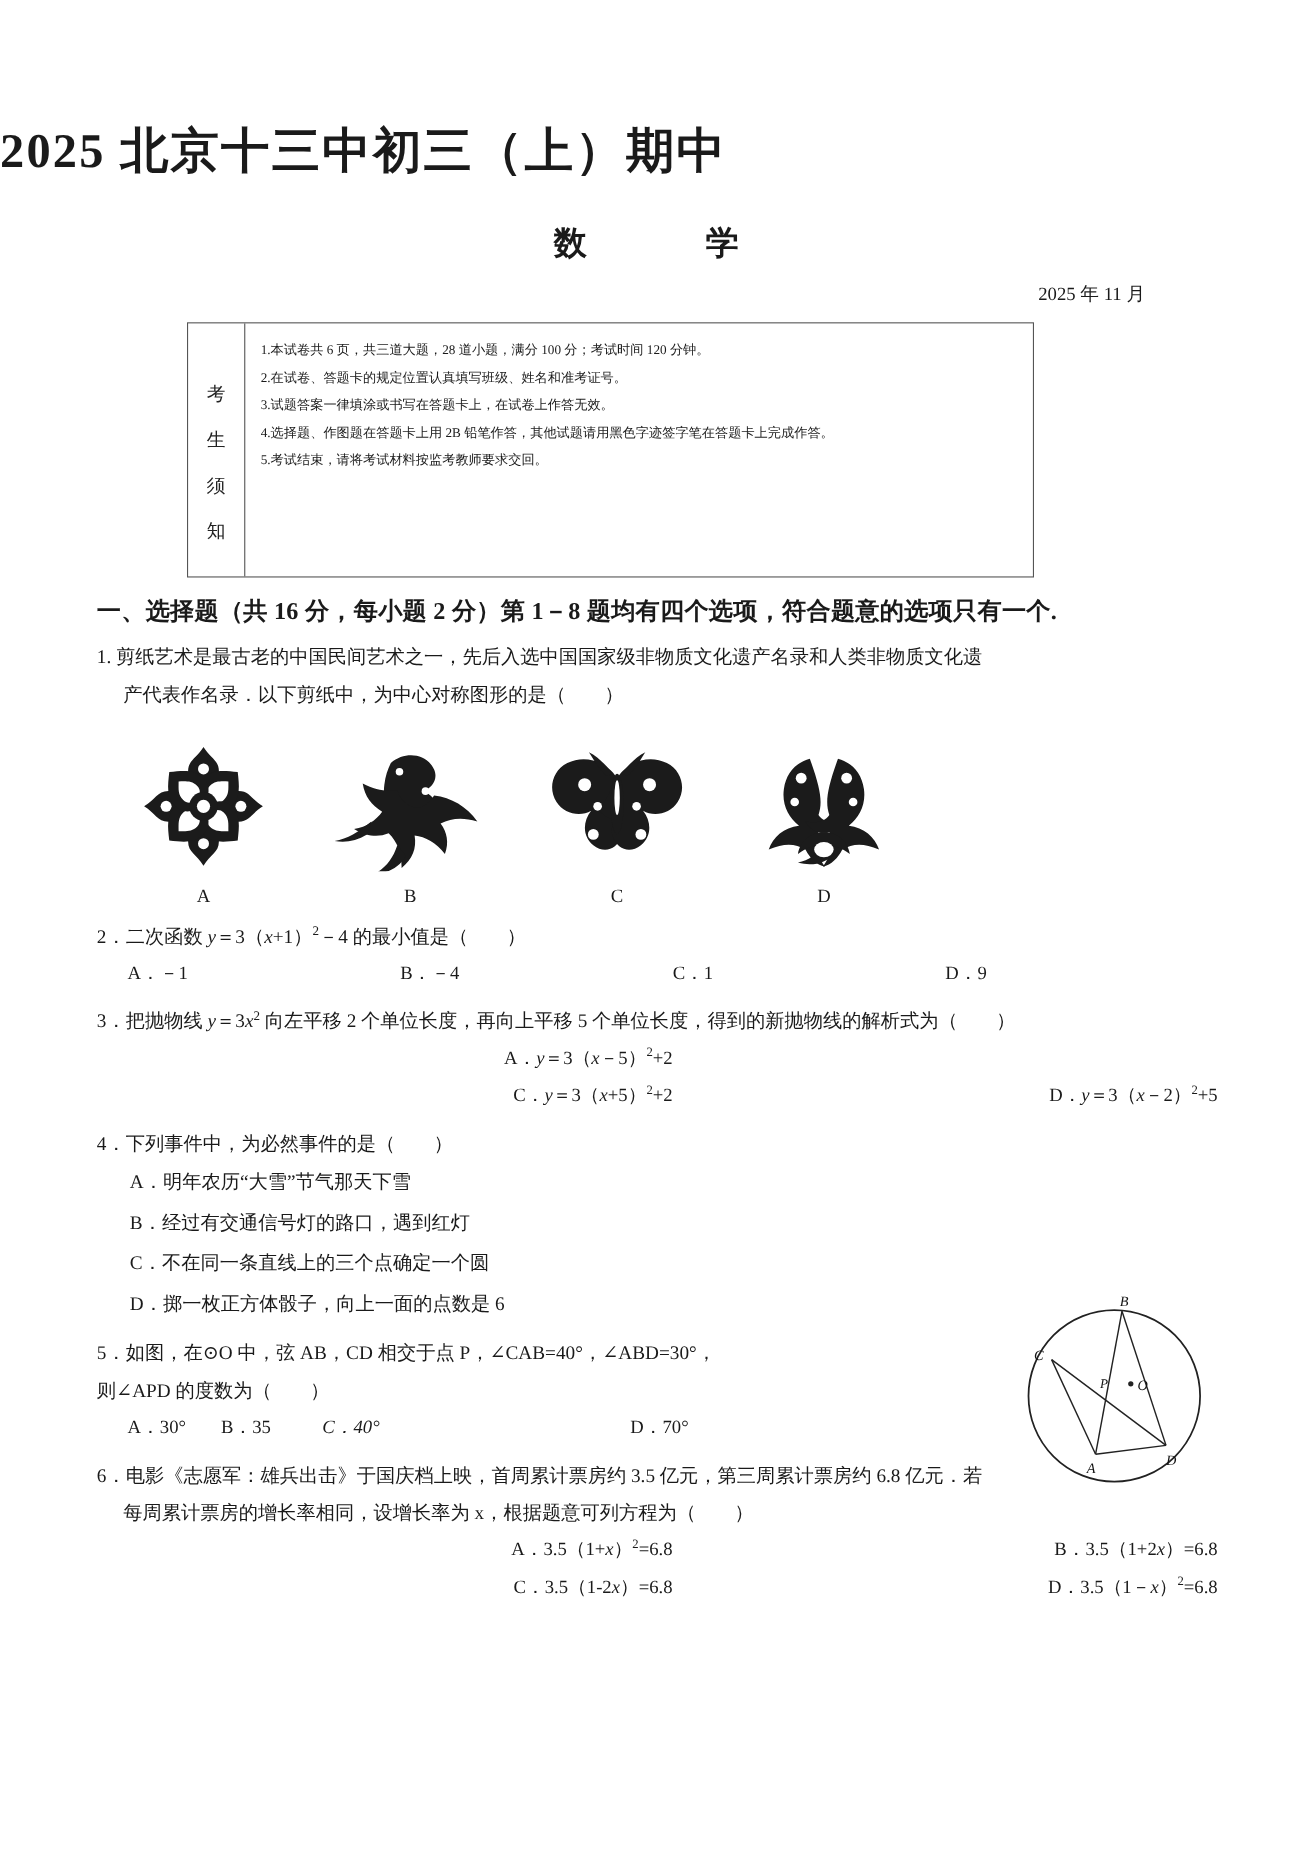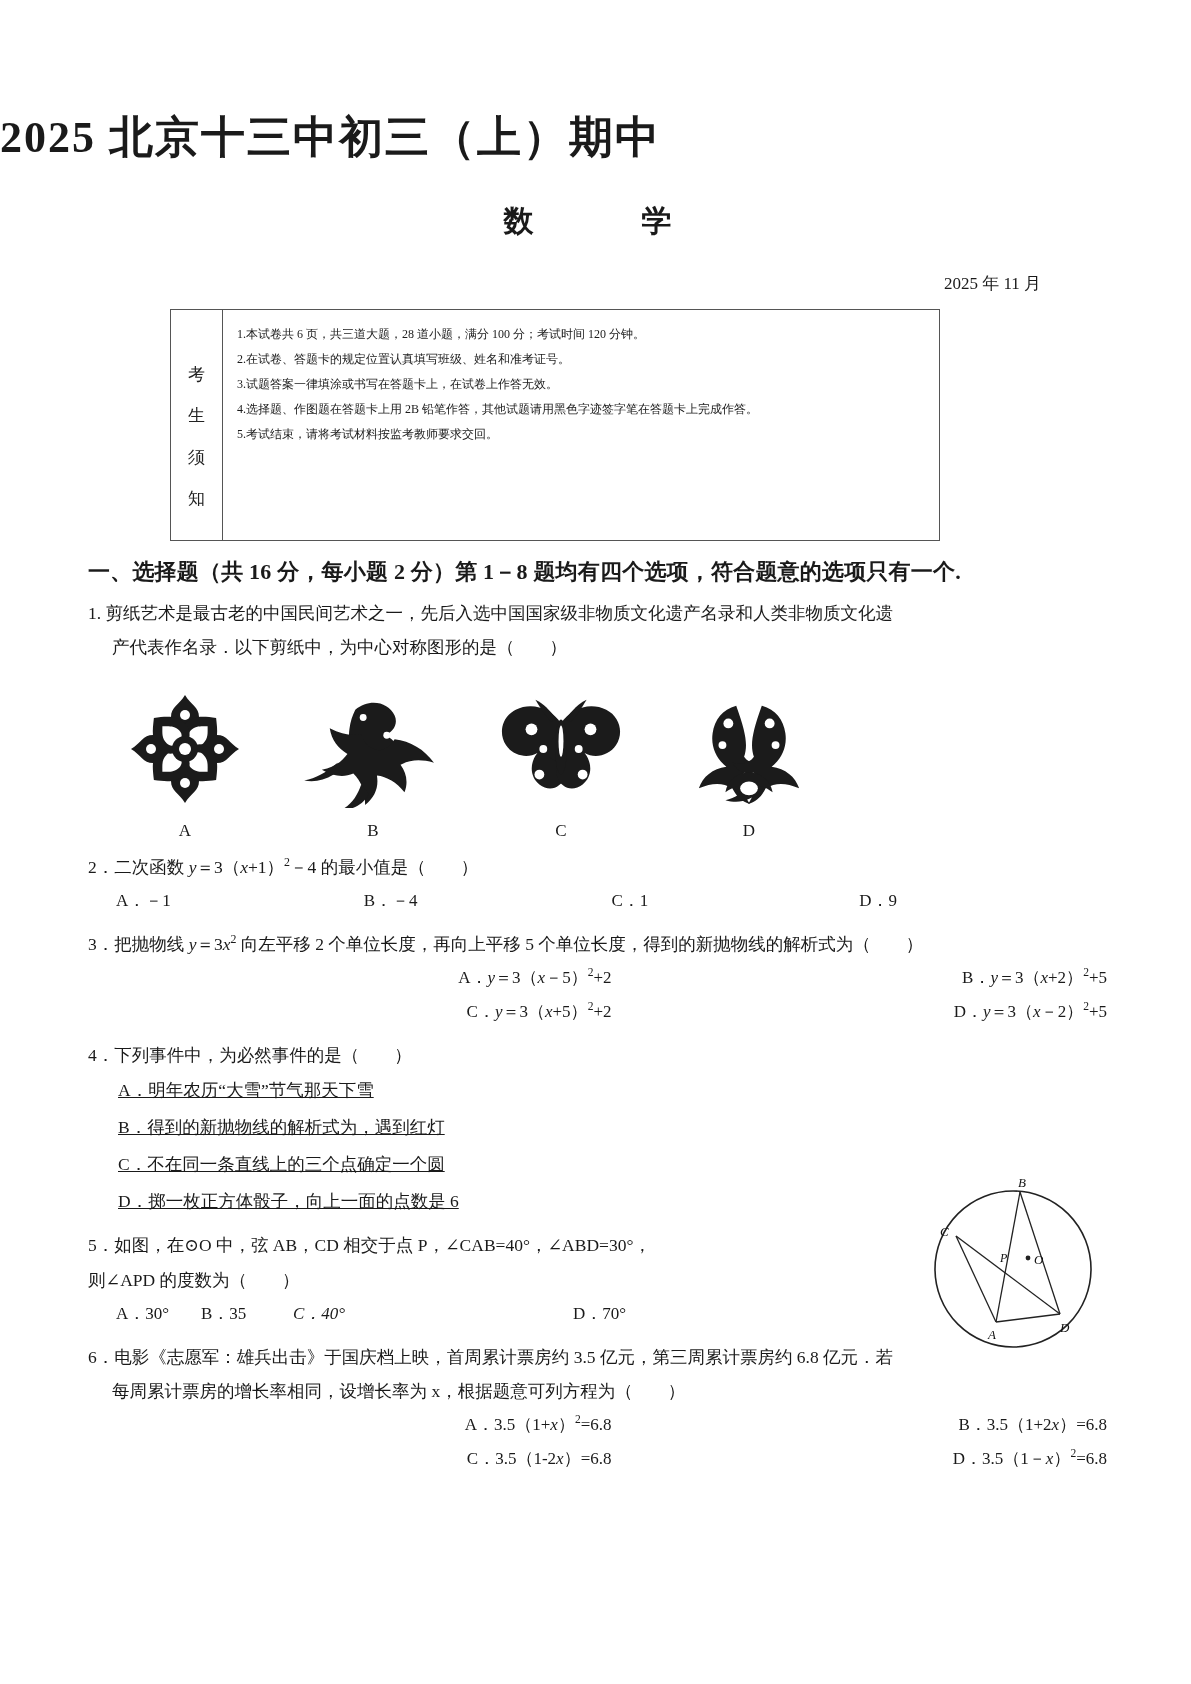--- a/index.html
+++ b/index.html
@@ -26,21 +26,21 @@
   .subject-title {
     text-align: center;
     font-size: 30px;
     font-weight: bold;
     letter-spacing: 16px;
     margin-top: 36px;
   }
   .exam-date {
     text-align: right;
     font-size: 17px;
-    margin-top: 30px;
+    margin-top: 14px;
     padding-right: 150px;
   }
 
   
   .notice-wrap {
     margin: 14px 0 0 170px;
     width: 770px;
     border: 1.5px solid #555;
     display: flex;
     min-height: 232px;
@@ -84,21 +84,21 @@
   .q-indent { text-indent: 0; padding-left: 24px; }
   .opt-row {
     display: flex;
     font-size: 17px;
     line-height: 2.0;
     padding-left: 28px;
   }
   .opt-row > span { display: inline-block; }
   .w4 > span { width: 25%; }
   .w2 > span { width: 50%; text-align: right; }
-  .opt-stack { padding-left: 30px; font-size: 17.5px; line-height: 2.1; text-decoration: underline; }
+  .opt-stack { padding-left: 30px; font-size: 17.5px; line-height: 2.1; }
   .opt-stack p { margin: 0; }
 
   i.mvar { font-family: "Liberation Serif", serif; font-style: italic; }
   sup { font-size: 0.68em; vertical-align: super; }
 
   
   .papercuts {
     display: flex;
     justify-content: flex-start;
     align-items: flex-end;
@@ -270,33 +270,32 @@
       <span>B．－4</span>
       <span>C．1</span>
       <span>D．9</span>
     </div>
 
     <div class="q">
       <p class="q-line">3．把抛物线 <i class="mvar">y</i>＝3<i class="mvar">x</i><sup>2</sup> 向左平移 2 个单位长度，再向上平移 5 个单位长度，得到的新抛物线的解析式为（　　）</p>
     </div>
     <div class="opt-row w2">
       <span>A．<i class="mvar">y</i>＝3（<i class="mvar">x</i>－5）<sup>2</sup>+2</span>
-      <span>B．<i class="mvar">y</i>＝3（<i class="mvar">x</i>+2）<sup>2</sup>+5</span>
     </div>
     <div class="opt-row w2">
       <span>C．<i class="mvar">y</i>＝3（<i class="mvar">x</i>+5）<sup>2</sup>+2</span>
       <span>D．<i class="mvar">y</i>＝3（<i class="mvar">x</i>－2）<sup>2</sup>+5</span>
     </div>
 
     <div class="q">
       <p class="q-line">4．下列事件中，为必然事件的是（　　）</p>
     </div>
     <div class="opt-stack">
       <p>A．明年农历“大雪”节气那天下雪</p>
-      <p>B．得到的新抛物线的解析式为，遇到红灯</p>
+      <p>B．经过有交通信号灯的路口，遇到红灯</p>
       <p>C．不在同一条直线上的三个点确定一个圆</p>
       <p>D．掷一枚正方体骰子，向上一面的点数是 6</p>
     </div>
 
     <div class="q">
       <p class="q-line">5．如图，在⊙O 中，弦 AB，CD 相交于点 P，∠CAB=40°，∠ABD=30°，</p>
       <p class="q-line">则∠APD 的度数为（　　）</p>
     </div>
     <div class="opt-row" style="padding-left:28px;">
       <span style="width:85px;">A．30°</span>

